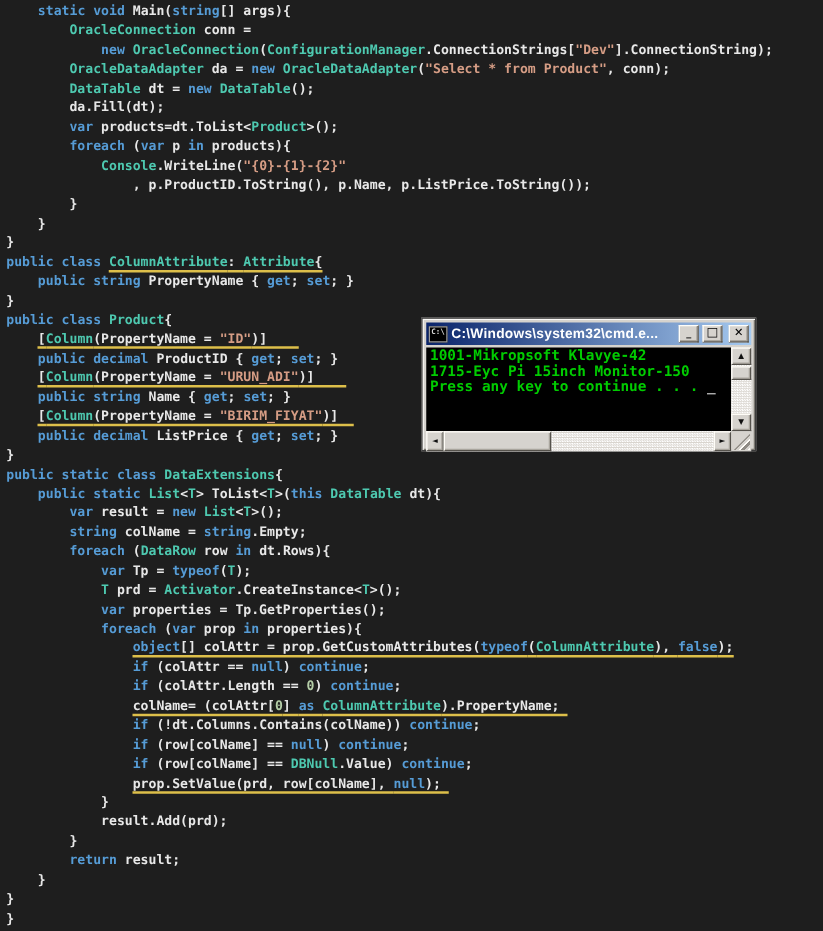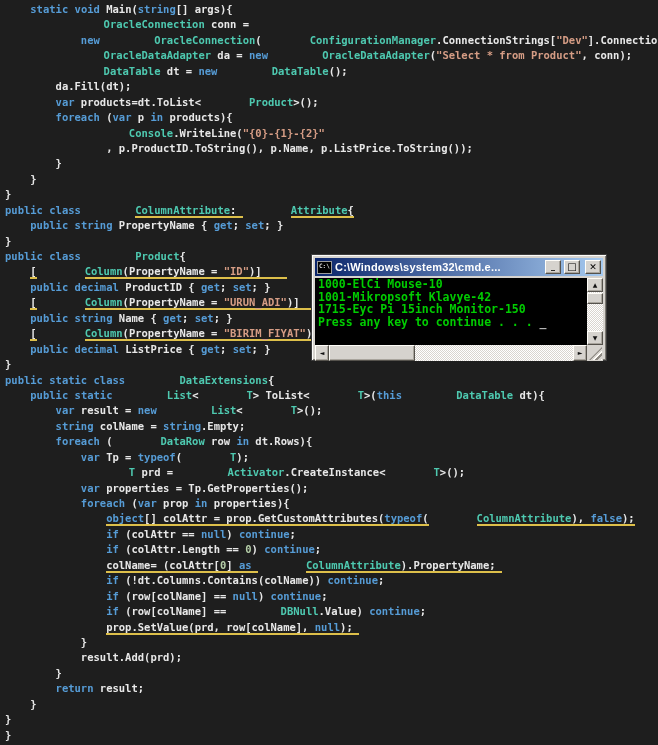--- a/index.html
+++ b/index.html
@@ -12,27 +12,27 @@
   .editor{position:absolute;inset:0;}
   #codepre{
     margin:0;padding:2px 0 0 5px;
     font:bold 10.5px "DejaVu Sans Mono",monospace;
     line-height:15.45px;white-space:pre;
     color:var(--def,#e6e6e6);
   }
   .ln{height:15.45px;}
   .w{color:var(--def,#e6e6e6);}
   .k{color:var(--kw,#569cd6);}
-  .t{color:var(--ty,#4ec9b0);margin-left:48px;}
+  .t{color:var(--ty,#4ec9b0);}
   .s{color:var(--str,#d69d85);}
   .n{color:var(--num,#b5cea8);}
   .u{border-bottom:2px solid var(--ul,#e2c14d);}
   
   .cmd{
-    position:absolute;left:311px;top:254px;width:296px;height:107px;
+    position:absolute;left:337px;top:254px;width:268px;height:107px;
     box-sizing:border-box;background:var(--chrome,#d6d3ce);
     border:1px solid #3c3c3c;
     box-shadow:inset 1px 1px 0 #fcfbf9, inset -1px -1px 0 #7c7972;
     padding:3px;
   }
   .titlebar{
     height:18px;display:flex;align-items:center;gap:3px;padding:0 2px;
     background:linear-gradient(90deg,var(--tb1,#0a246a),var(--tb2,#a6caf0));
   }
   .cmdicon{
@@ -114,21 +114,21 @@
 
 <div class="cmd">
   <div class="titlebar">
     <div class="cmdicon">C:\</div>
     <div class="wtitle">C:\Windows\system32\cmd.e...</div>
     <div class="tbtn minb">_</div>
     <div class="tbtn maxb">□</div>
     <div class="tbtn closeb">✕</div>
   </div>
   <div class="client">
-    <div class="console"><div class="cline">1000-ElCi Mouse-10</div><div class="cline">1001-Mikropsoft Klavye-42</div><div class="cline">1715-Eyc Pi 15inch Monitor-150</div><div class="cline">Press any key to continue . . . <span class="cursor">_</span></div></div>
+    <div class="console"><div class="cline">1001-Mikropsoft Klavye-42</div><div class="cline">1715-Eyc Pi 15inch Monitor-150</div><div class="cline">Press any key to continue . . . <span class="cursor">_</span></div></div>
     <div class="vscroll checker">
       <div class="sbtn">▲</div>
       <div class="vthumb"></div>
       <div class="vspacer"></div>
       <div class="sbtn">▼</div>
     </div>
     <div class="hscroll checker">
       <div class="sbtn">◄</div>
       <div class="hthumb"></div>
       <div class="hspacer"></div>

